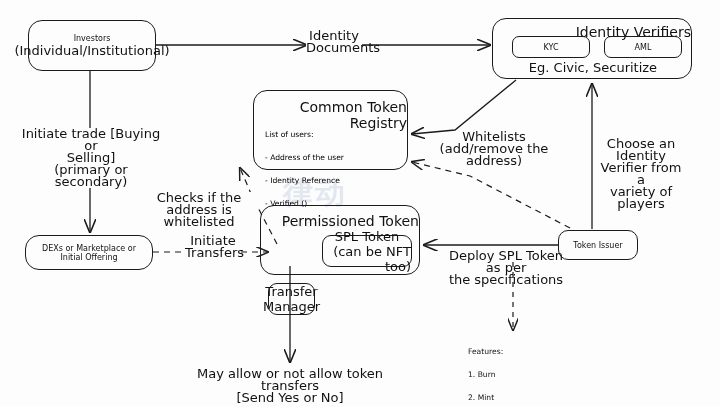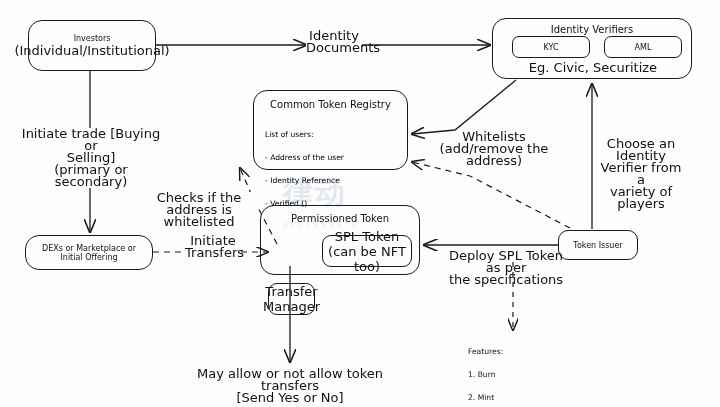--- a/index.html
+++ b/index.html
@@ -64,22 +64,22 @@
     text-align: center;
     line-height: 12px;
     white-space: pre-line;
     background: #fdfdfd;
   }
   .t-title { font-size: 8px; }
   .t-sm { font-size: 13px; }
   .box-title {
     position: absolute;
     left: 0; right: 0;
-    text-align: center;
-    font-size: 10px;
+    text-align: right;
+    font-size: 14px;
   }
   .reg-list {
     position: absolute;
     font-size: 7.6px;
     line-height: 11.5px;
     text-align: left;
     white-space: pre-line;
   }
   .features {
     position: absolute;
@@ -160,21 +160,21 @@
     <div class="t-title">Initial Offering</div>
   </div>
 
   <div class="node" style="left:260px; top:205px; width:160px; height:70px; border-radius:14px; justify-content:flex-start;">
     <div class="box-title" style="top:7px;">Permissioned Token</div>
   </div>
   <div class="node" style="left:268px; top:235px; width:47px; height:32px; border-radius:9px;margin-top:48px;">
     <div class="t-sm">Transfer</div>
     <div class="t-sm">Manager</div>
   </div>
-  <div class="node" style="left:322px; top:235px; width:90px; height:32px; border-radius:9px;">
+  <div class="node" style="left:322px; top:235px; width:90px; height:32px; border-radius:9px;text-align:right;">
     <div class="t-sm">SPL Token</div>
     <div class="t-sm">(can be NFT too)</div>
   </div>
 
   <div class="node" style="left:558px; top:230px; width:80px; height:30px; border-radius:10px;">
     <div class="t-title">Token Issuer</div>
   </div>
 
   <div class="lbl t-sm" style="left:306px; top:30px; width:56px;">Identity
 Documents</div>

